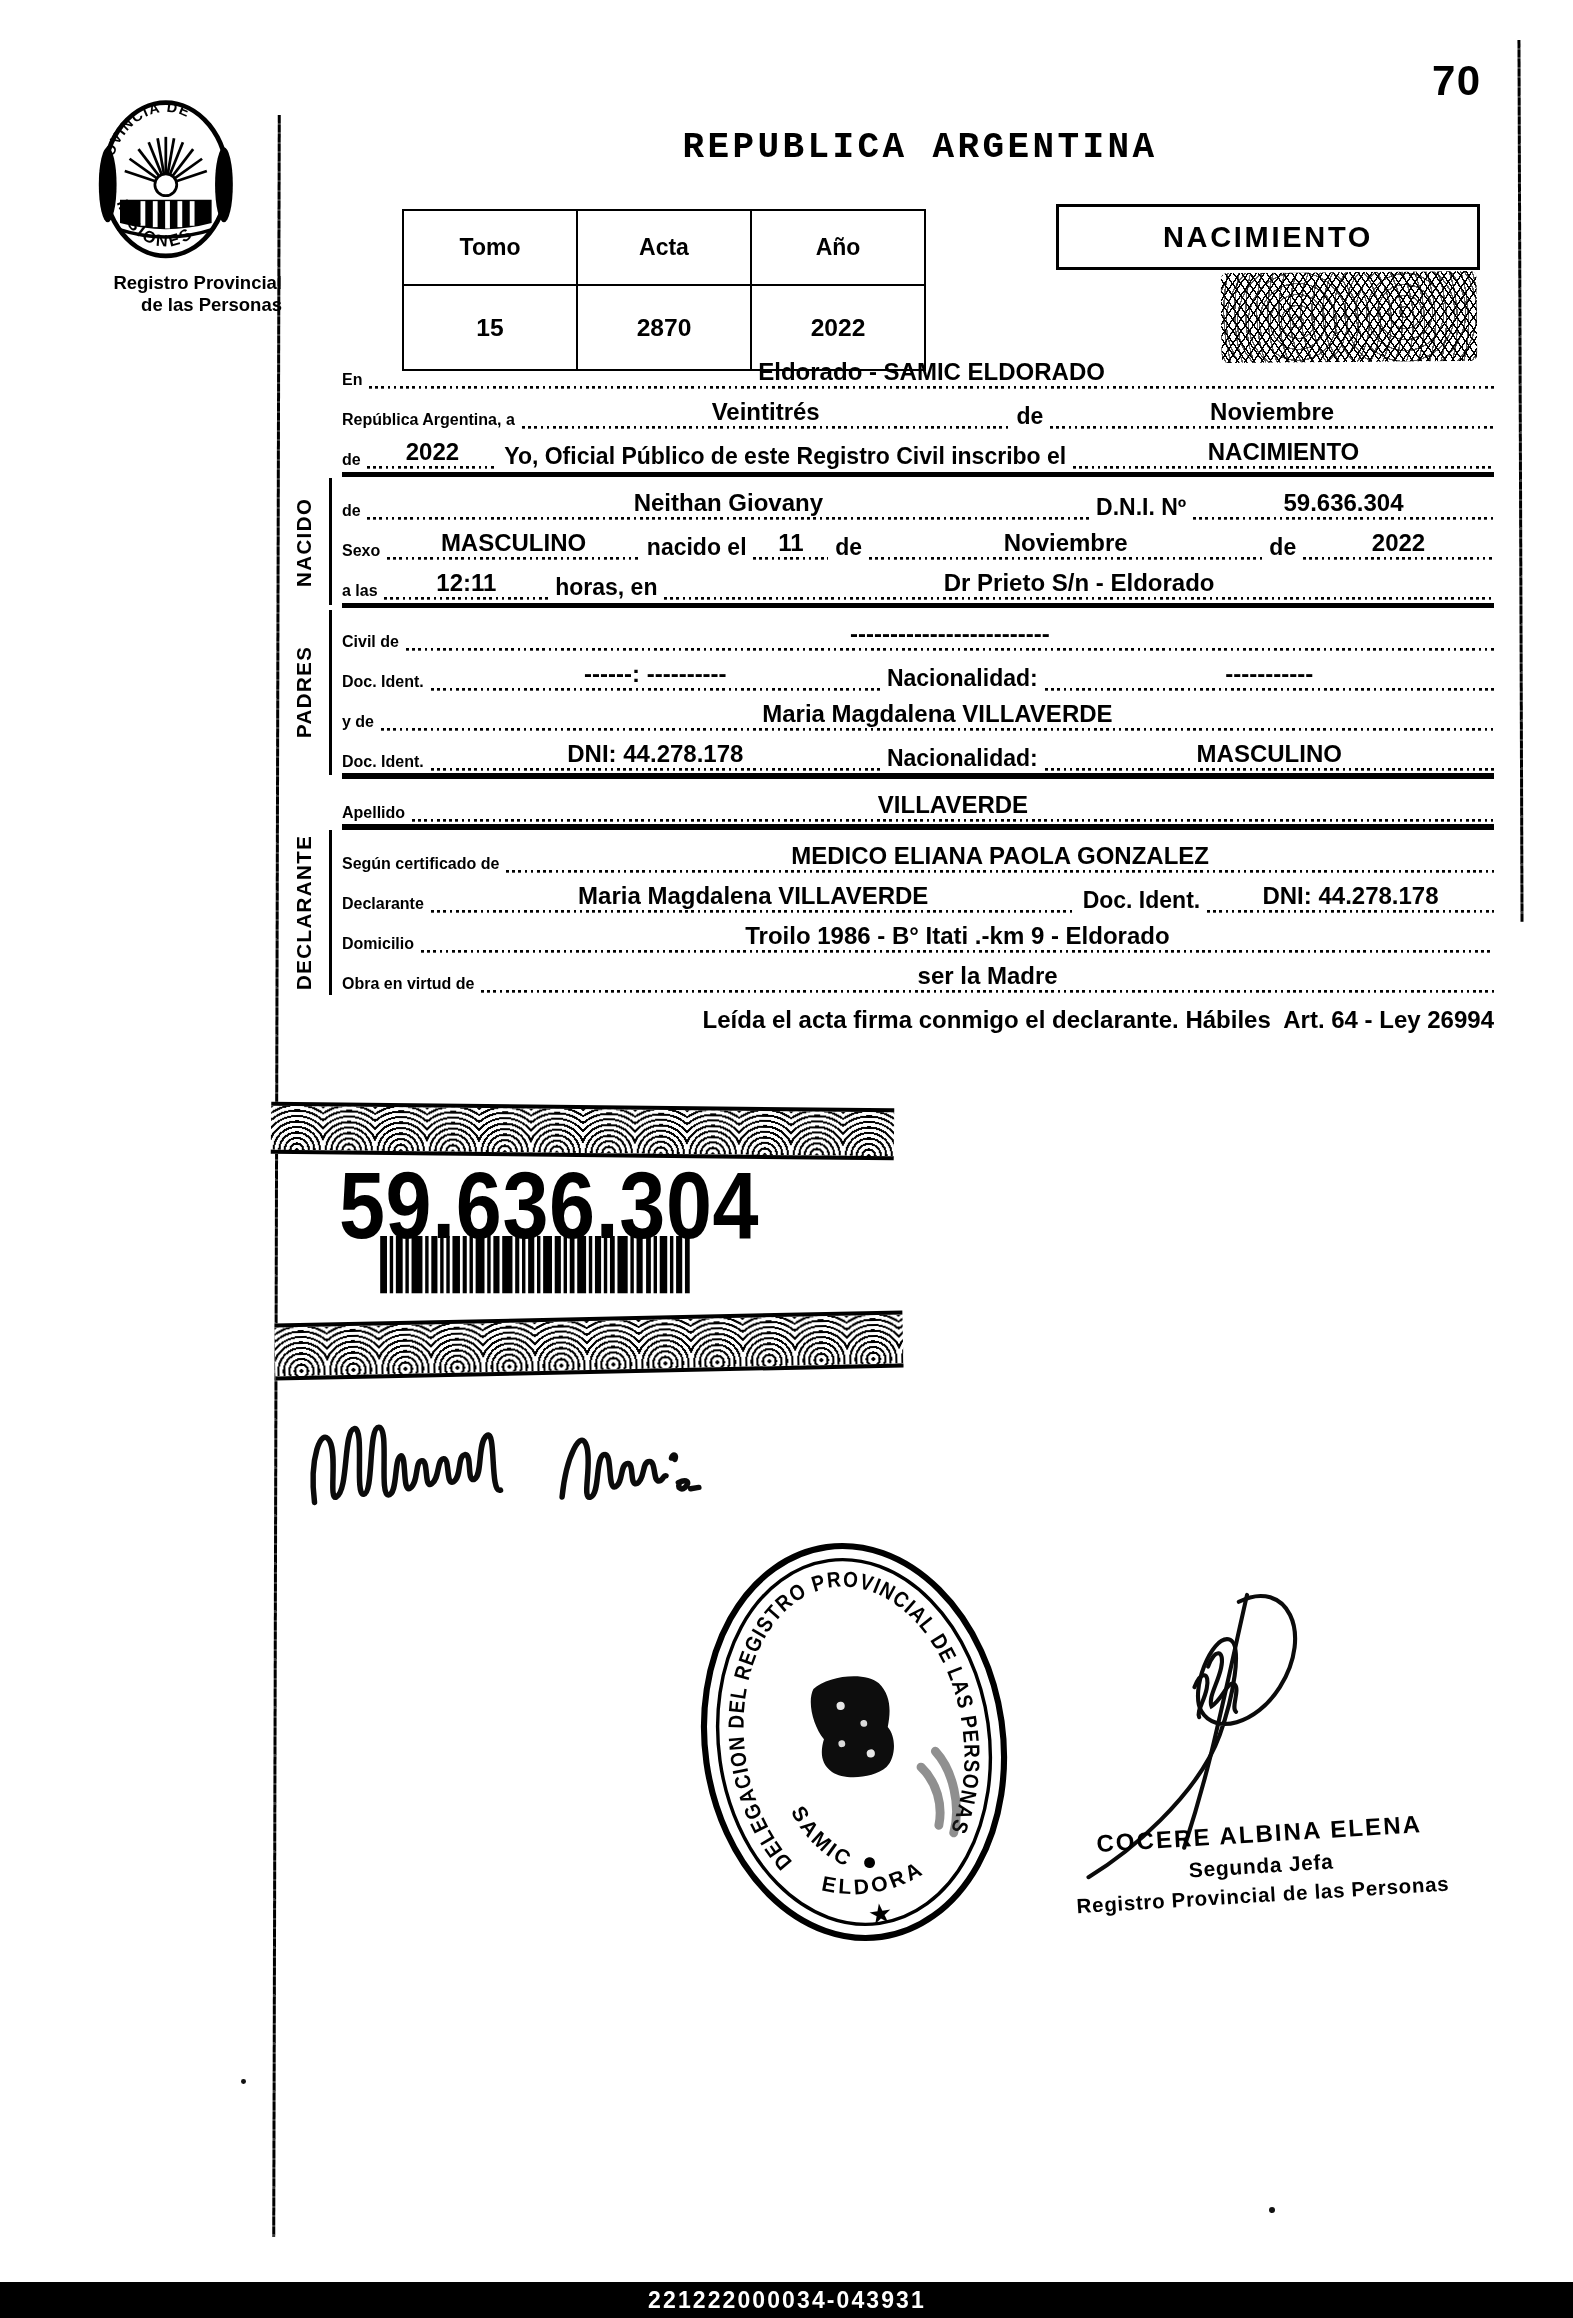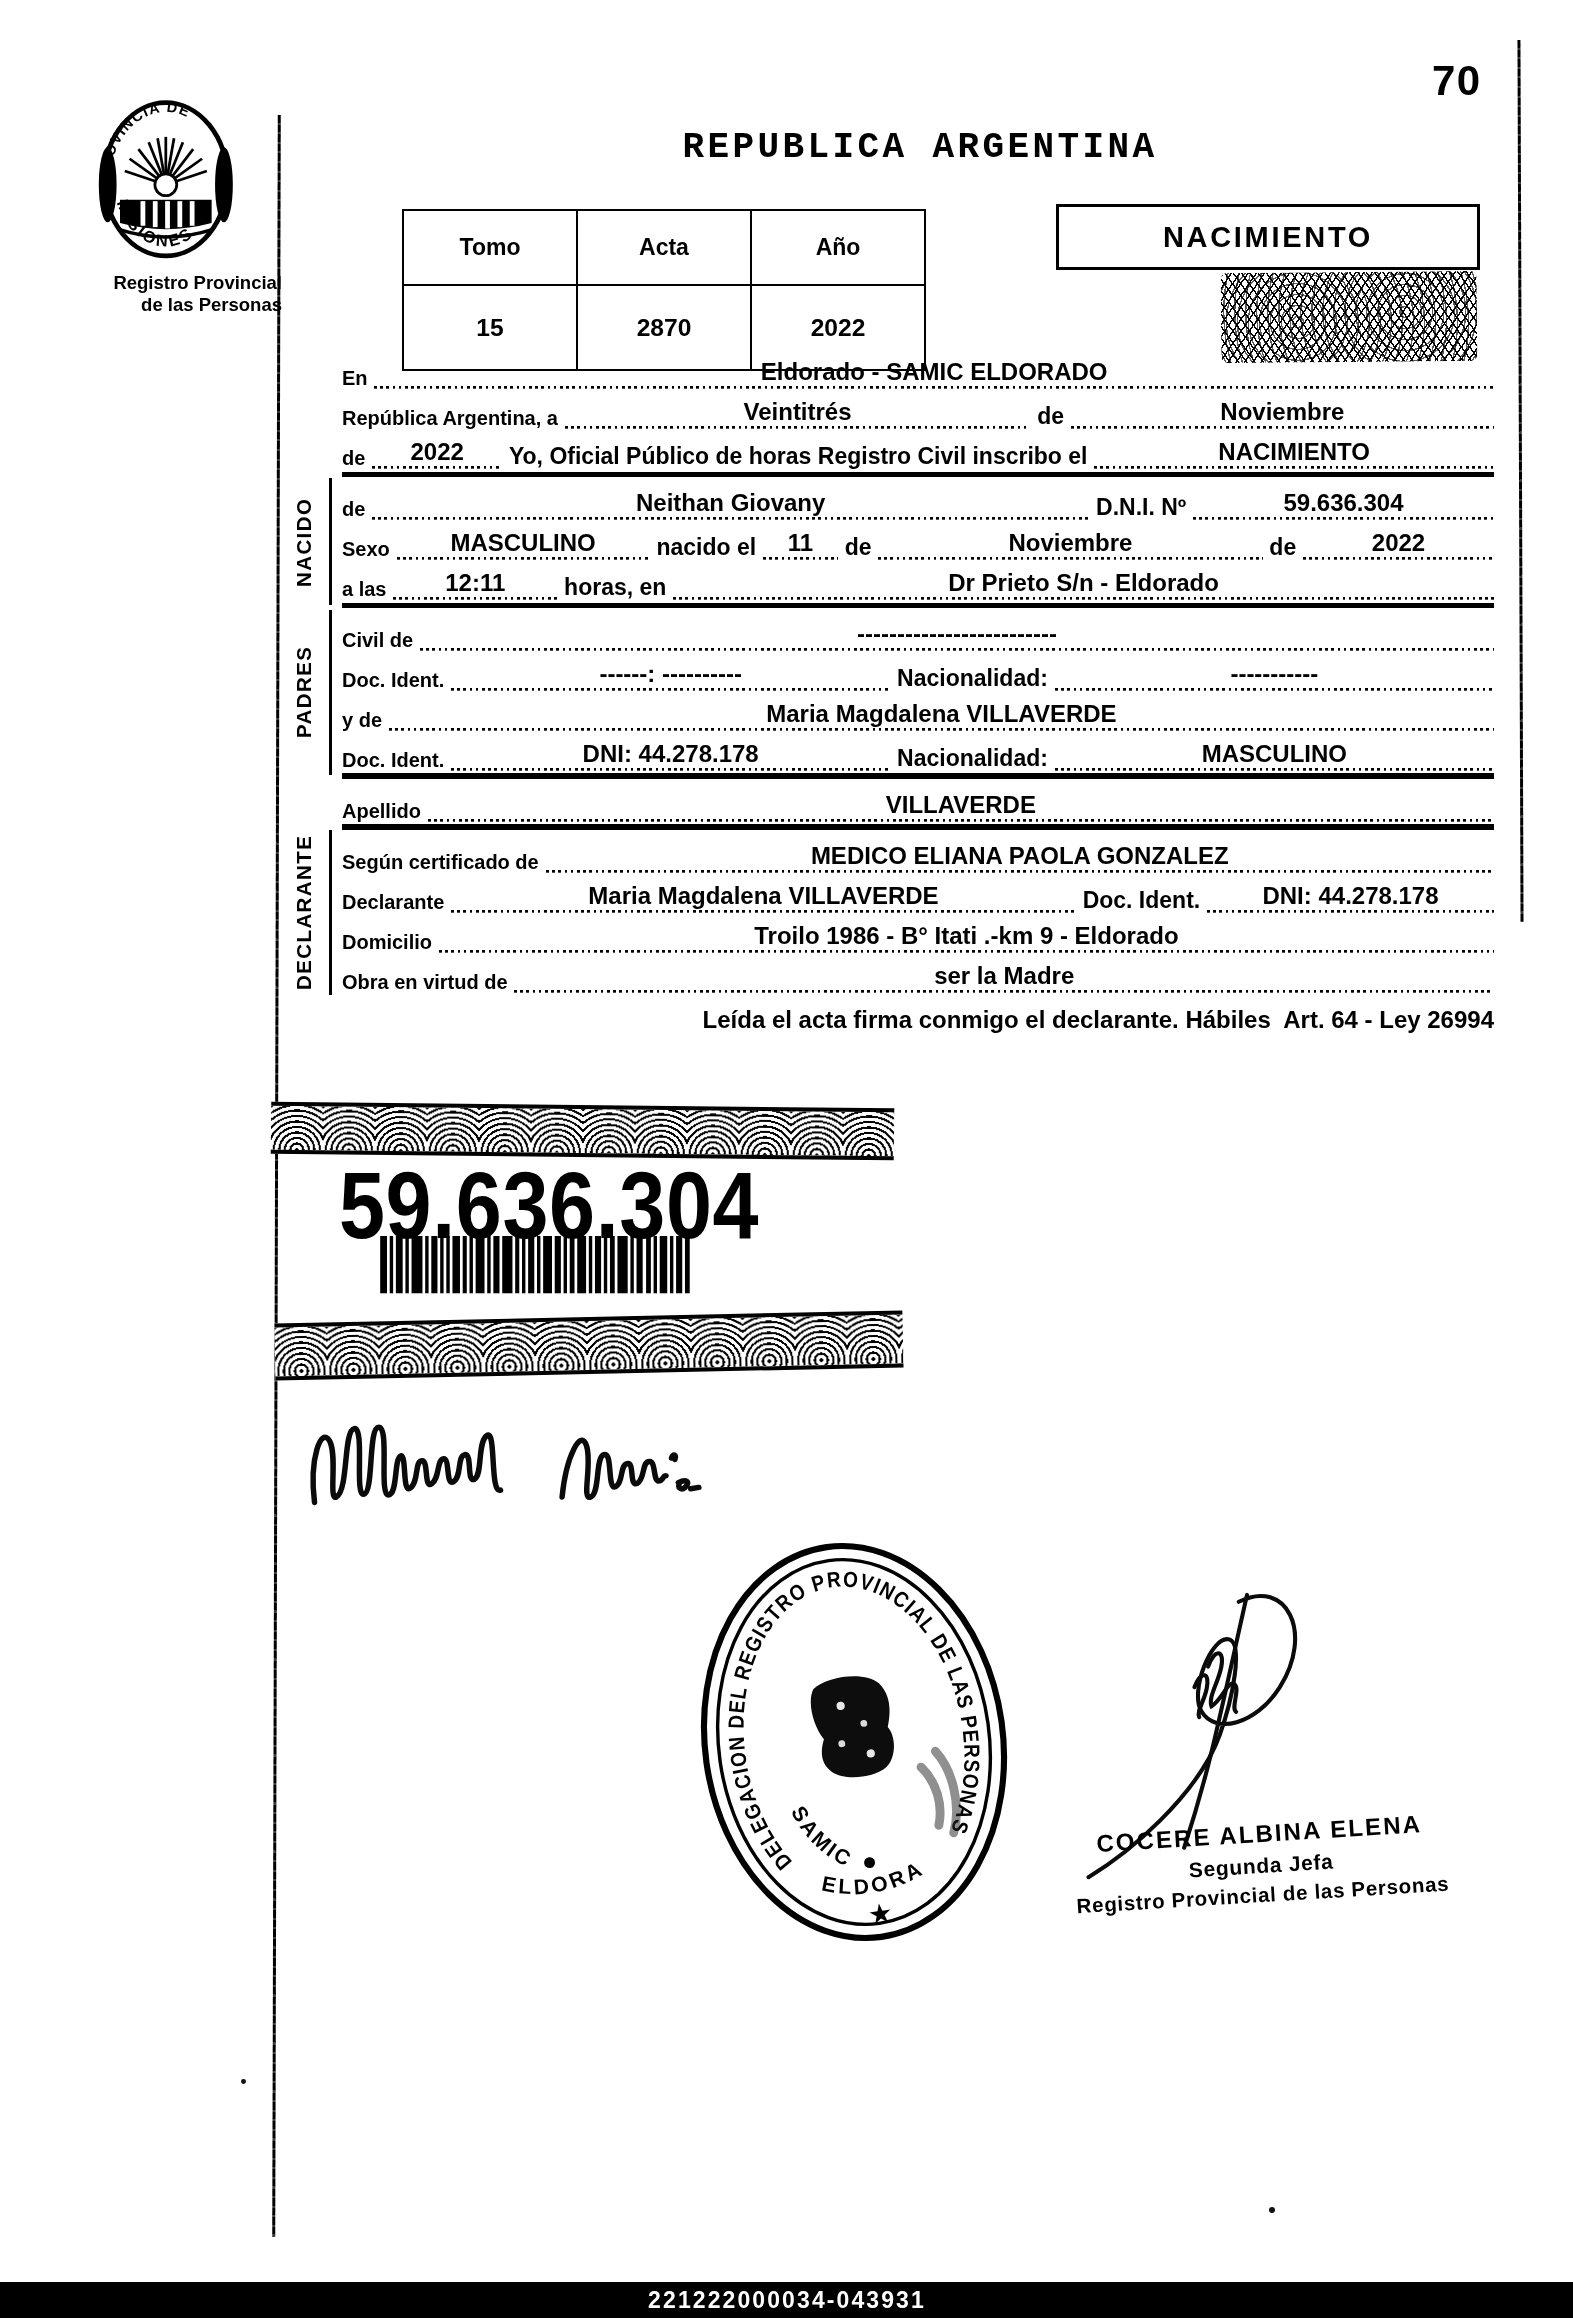--- a/index.html
+++ b/index.html
@@ -32,21 +32,21 @@
       background:
         repeating-linear-gradient(55deg,#000 0 1.4px,rgba(0,0,0,0) 1.4px 6.8px),
         repeating-linear-gradient(-55deg,#000 0 1.4px,rgba(0,0,0,0) 1.4px 6.8px),
         repeating-radial-gradient(circle at 30% 55%,rgba(0,0,0,0) 0 4.8px,rgba(0,0,0,.65) 4.8px 6.2px,rgba(0,0,0,0) 6.2px 11px),
         repeating-radial-gradient(circle at 72% 45%,rgba(0,0,0,0) 0 4.8px,rgba(0,0,0,.65) 4.8px 6.2px,rgba(0,0,0,0) 6.2px 11px);
       transform:rotate(-.5deg);}
   .pagenum{position:absolute;left:1432px;top:57px;font-size:42px;font-weight:600;letter-spacing:1.4px;}
   
   .form{position:absolute;left:342px;top:349px;width:1152px;}
   .frow{display:flex;align-items:flex-end;height:40px;line-height:1;}
-  .lbl{white-space:nowrap;font-weight:700;font-size:20px;margin-right:6.8px;padding-bottom:0.7px;}
+  .lbl{white-space:nowrap;font-weight:700;font-size:16px;margin-right:6.8px;padding-bottom:0.7px;}
   .mid{white-space:nowrap;font-weight:700;font-size:23px;margin:0 6.8px;padding-bottom:0.7px;}
   .fill{flex:1 1 0;display:flex;align-items:flex-end;justify-content:center;align-self:stretch;
         background-image:repeating-linear-gradient(90deg,#000 0 2.7px,rgba(0,0,0,0) 2.7px 6.2px);
         background-repeat:no-repeat;background-position:0 100%;background-size:100% 2.7px;}
   .fill .v{font-weight:700;font-size:24px;white-space:nowrap;margin-bottom:4.8px;}
   .rule{height:5.5px;background:#000;margin:2.7px 0;}
   .closing{margin:13.7px 0 0 24.6px;font-weight:700;font-size:24px;white-space:pre-wrap;text-align:right;}
   
   .side-label{position:absolute;left:283px;width:42px;display:flex;align-items:center;justify-content:center;
       writing-mode:vertical-rl;transform:rotate(180deg);font-weight:700;font-size:20.5px;letter-spacing:1.4px;}
@@ -162,21 +162,21 @@
       <span class="mid">de</span>
       <span class="fill">
           <span class="v">Noviembre</span>
         </span>
     </div>
     <div class="frow">
       <span class="lbl">de</span>
       <span class="fill" style="flex:0 0 130px">
           <span class="v">2022</span>
         </span>
-      <span class="mid">Yo, Oficial Público de horas Registro Civil inscribo el</span>
+      <span class="mid">Yo, Oficial Público de este Registro Civil inscribo el</span>
       <span class="fill">
           <span class="v">NACIMIENTO</span>
         </span>
     </div>
     <div class="rule"></div>
 
     <div class="frow">
       <span class="lbl">de</span>
       <span class="fill">
           <span class="v">Neithan Giovany</span>

